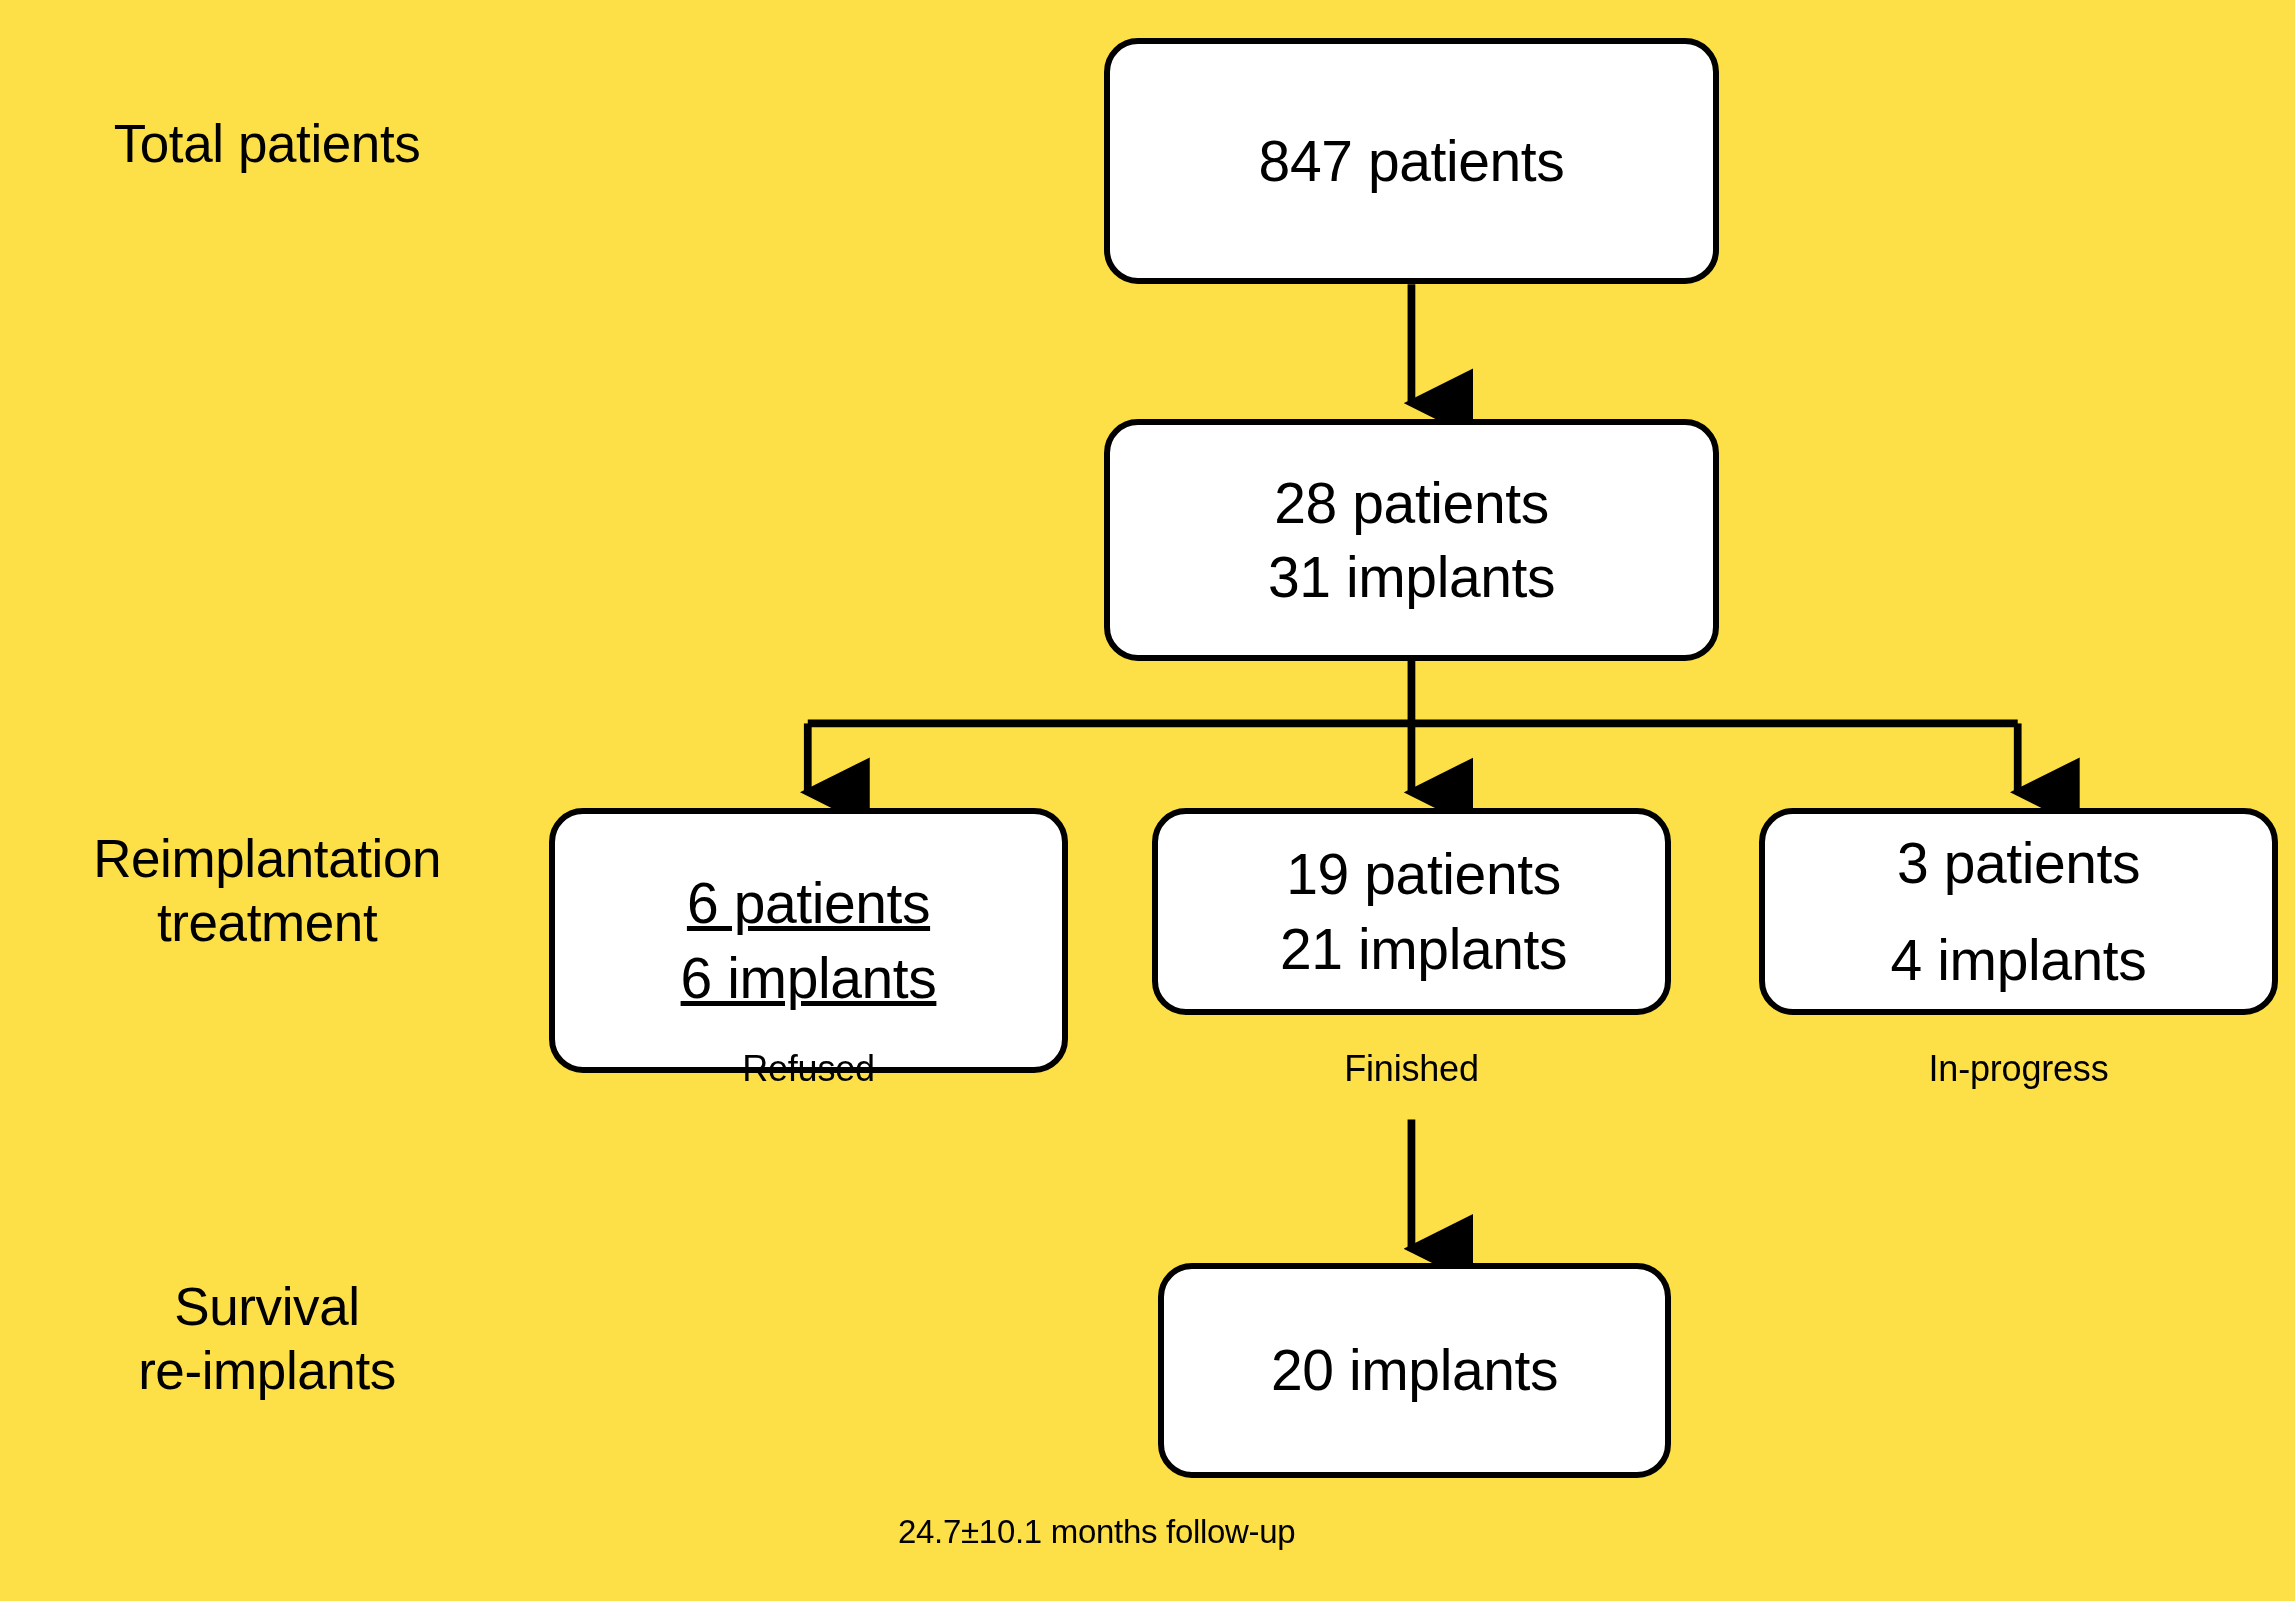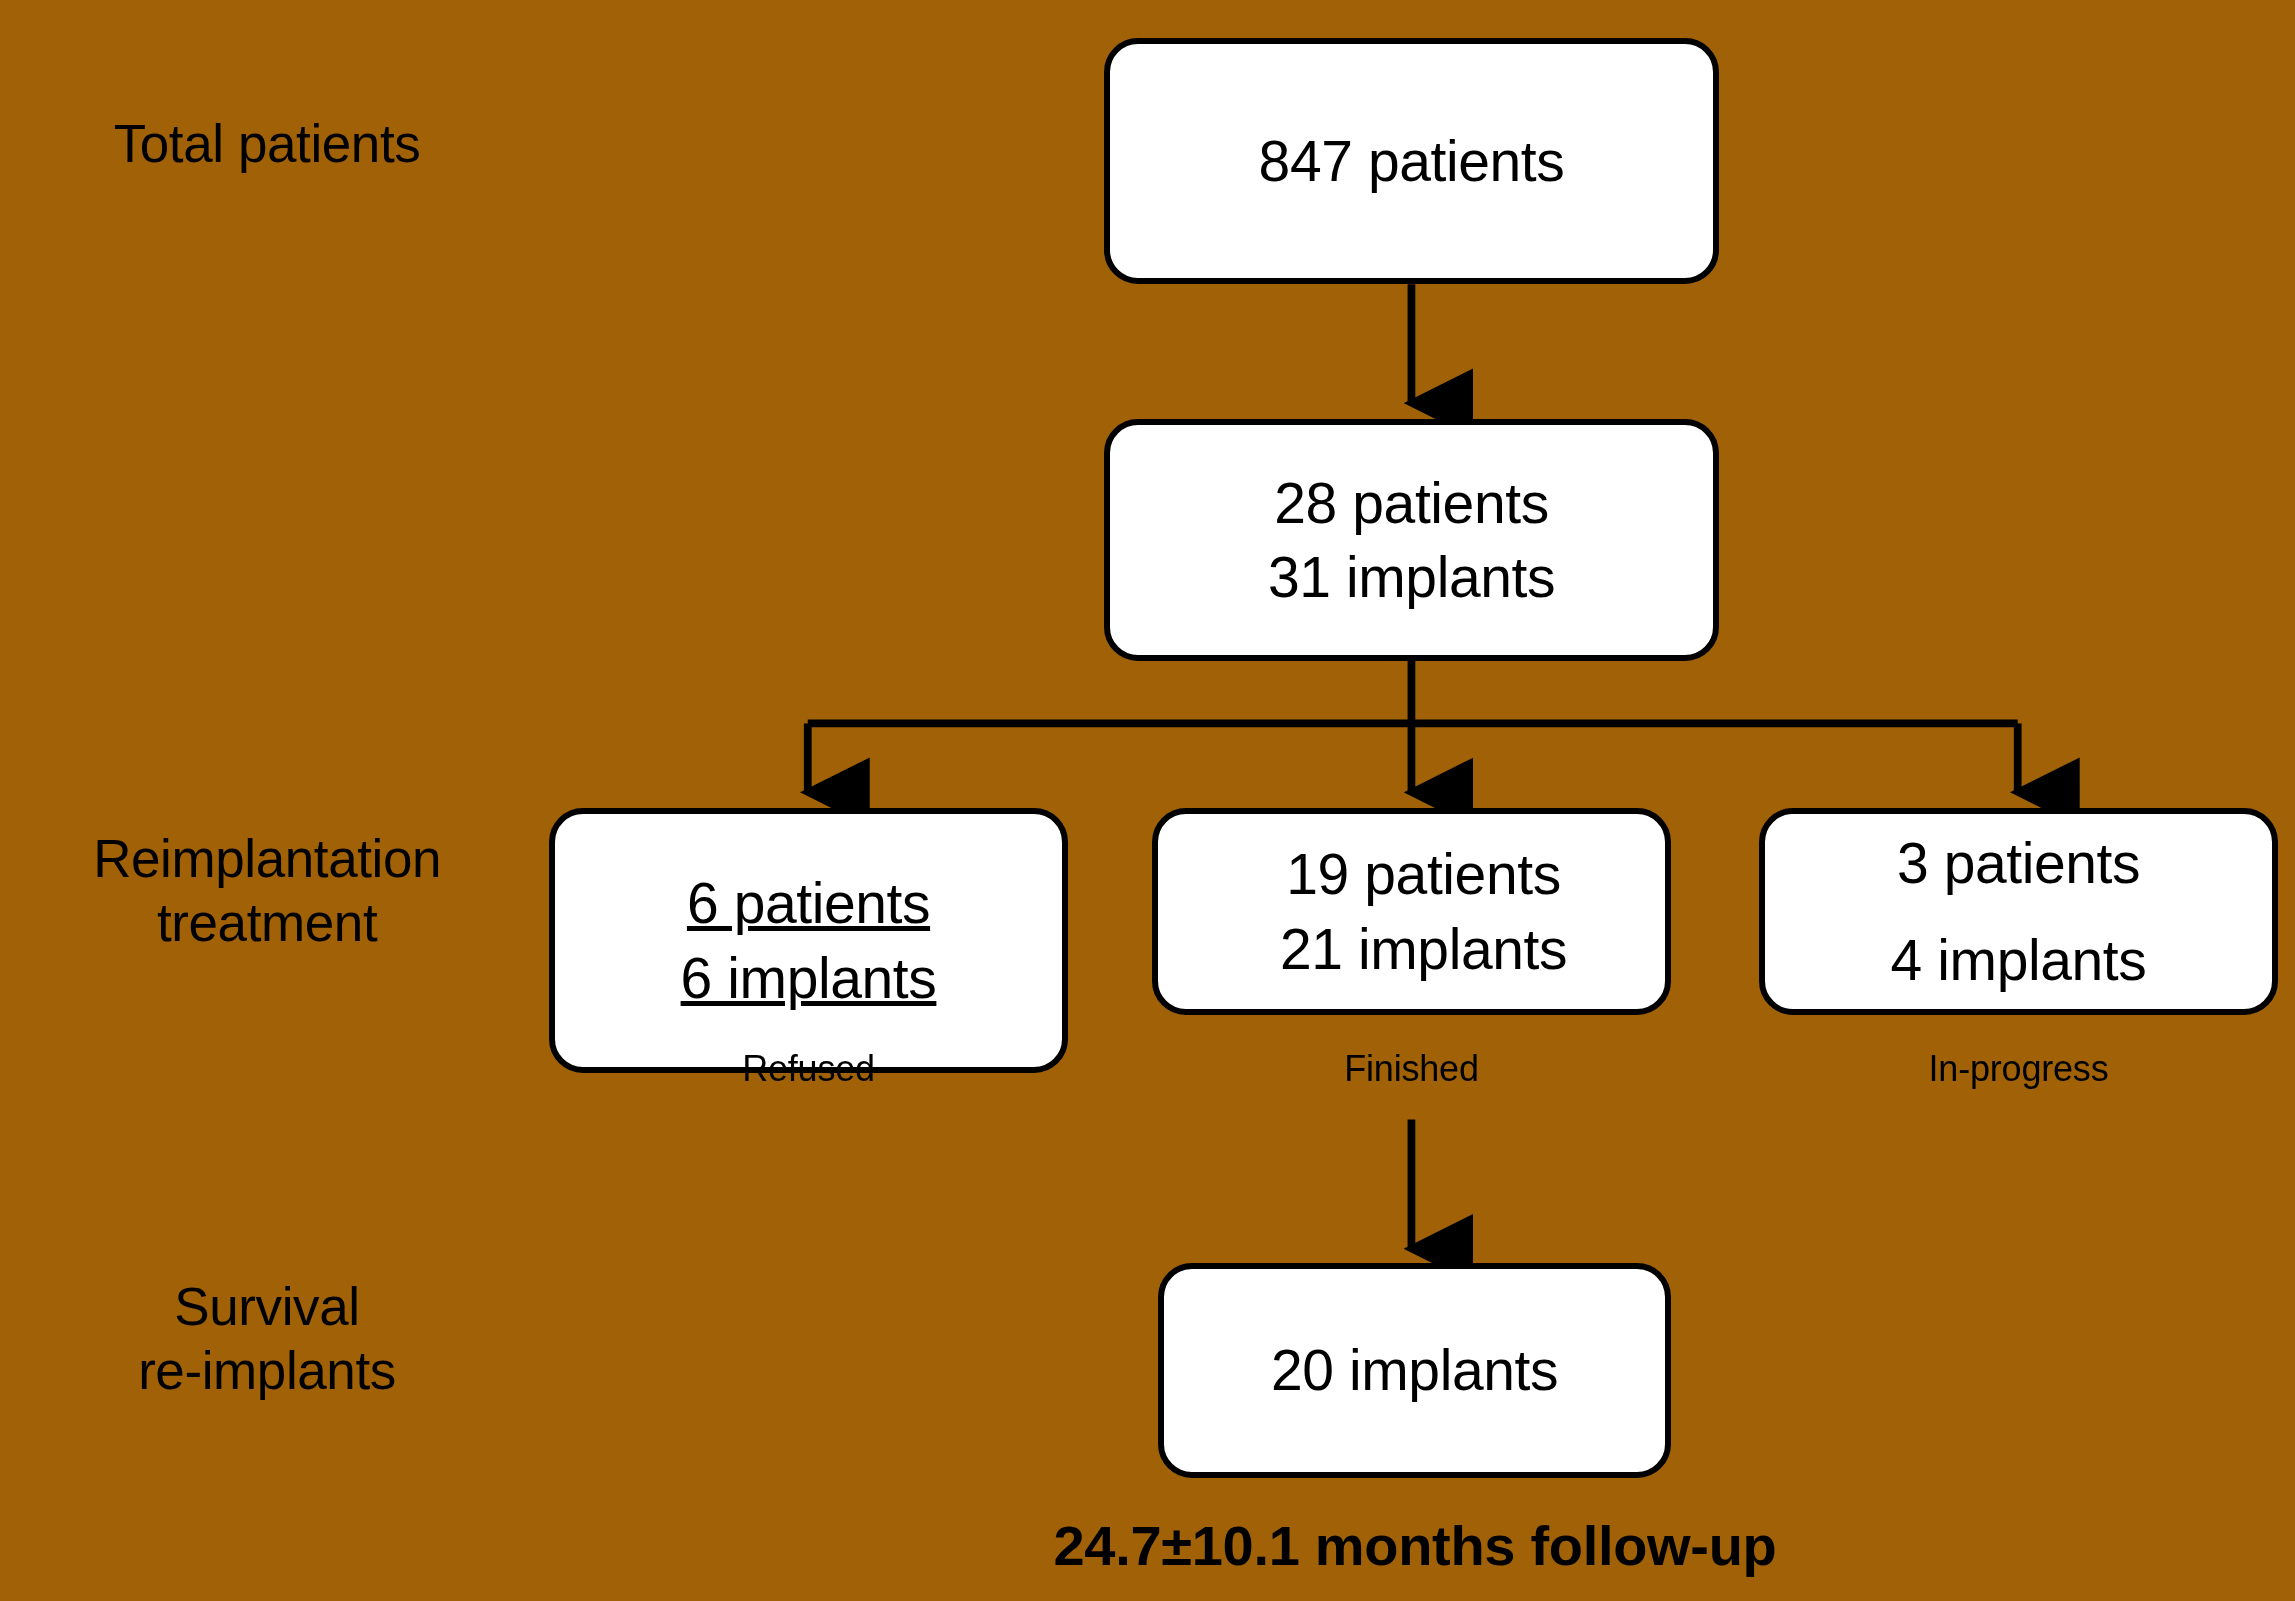--- a/index.html
+++ b/index.html
@@ -10,21 +10,21 @@
   }
   body {
     font-family: "Liberation Sans", "DejaVu Sans", sans-serif;
     color: #000000;
   }
 
   #figure {
     position: relative;
     width: 2295px;
     height: 1601px;
-    background: #a16207;
+    background: #fde047;
     overflow: hidden;
   }
 
   
   #connectors {
     position: absolute;
     left: 0;
     top: 0;
     width: 2295px;
     height: 1601px;
@@ -70,27 +70,26 @@
     font-size: 36px;
     line-height: 1.2;
     letter-spacing: -0.2px;
     white-space: nowrap;
     color: #000000;
   }
 
   
   .footnote {
     position: absolute;
-    text-align: center;
-    font-size: 56px;
+    text-align: left;
+    font-size: 33px;
     line-height: 1.2;
     letter-spacing: -0.3px;
     white-space: nowrap;
     color: #000000;
-    font-weight: bold;
   }
 </style>
 </head>
 <body>
 
 <div id="figure">
 
   <svg id="connectors" viewBox="0 0 2665 1859" width="2295" height="1601" xmlns="http://www.w3.org/2000/svg" aria-hidden="true">
     <defs>
       <marker id="arrowhead" markerWidth="9" markerHeight="9" refX="4.5" refY="8" orient="auto" markerUnits="strokeWidth">

